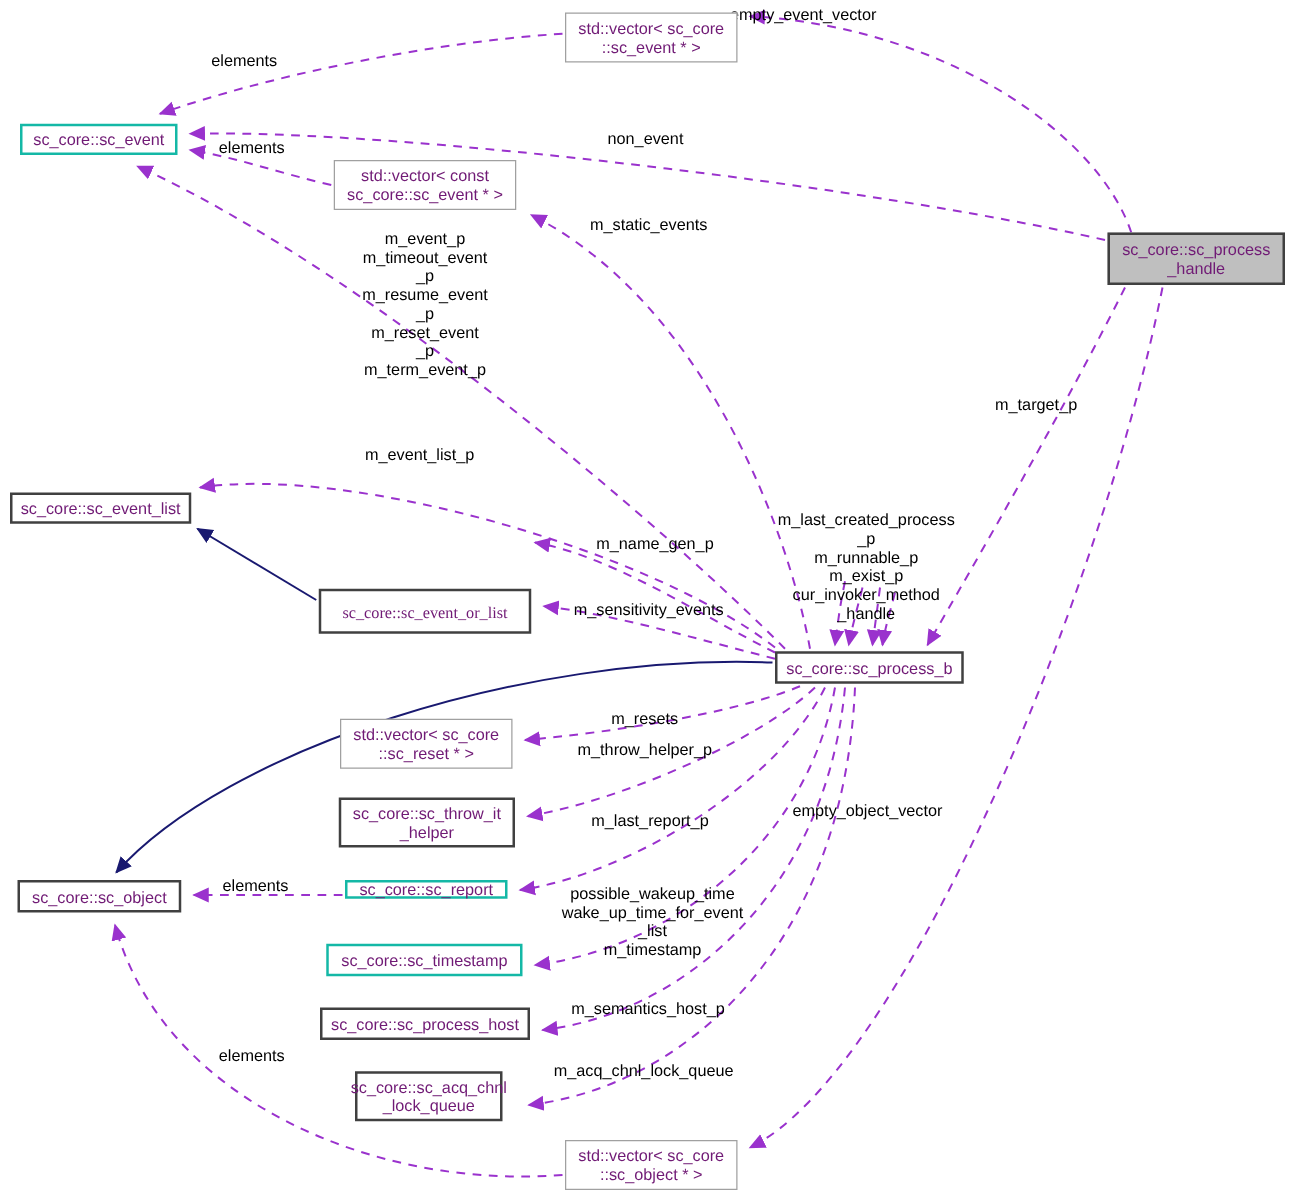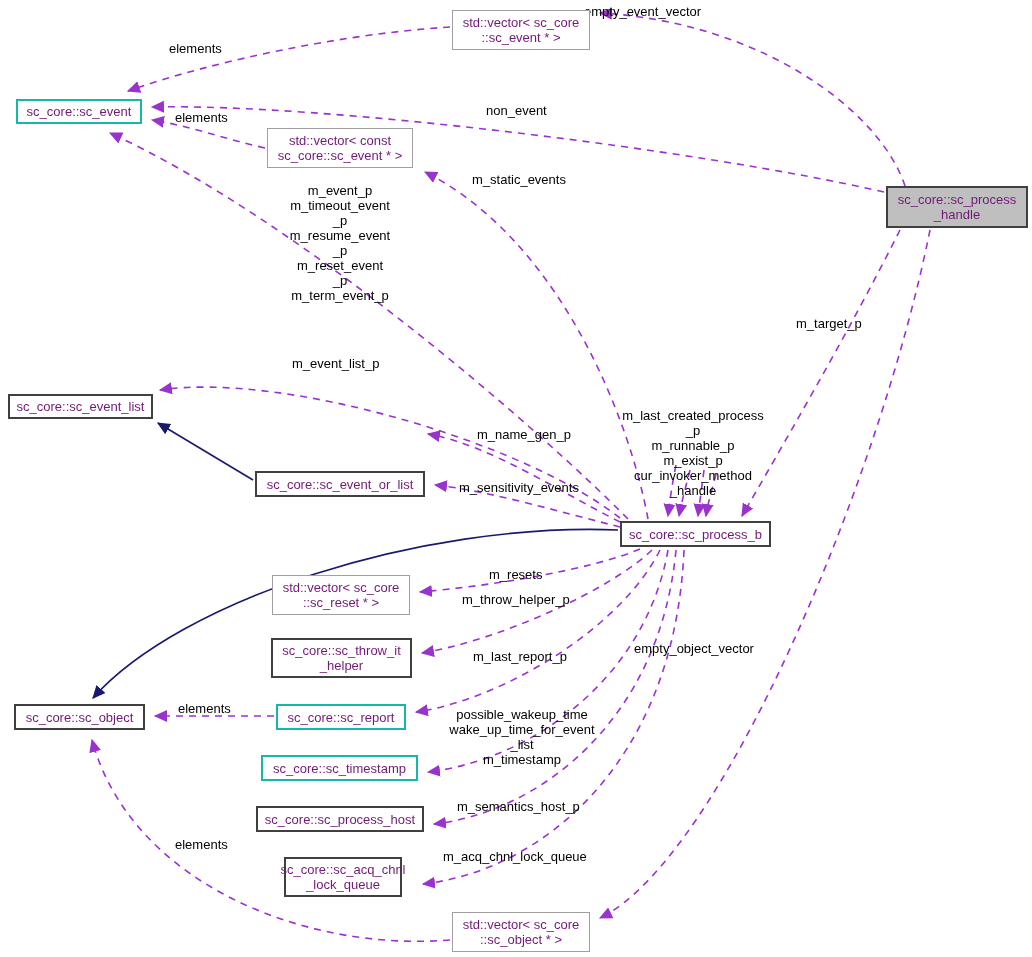--- a/index.html
+++ b/index.html
@@ -137,33 +137,33 @@
 
   <div class="node grayborder" style="left:267px; top:128px; width:146px; height:40px;">std::vector&lt; const
 sc_core::sc_event * &gt;</div>
 
   <div class="node highlight" style="left:886px; top:186px; width:142px; height:42px;">sc_core::sc_process
 _handle</div>
 
   <div class="node thick" style="left:8px; top:394px; width:145px; height:25px;">sc_core::sc_event_list</div>
 
 
-  <div class="node thick" style="left:255px; top:471px; width:170px; height:26px;">sc_core::sc_event_or_list</div>
+  <div class="node thick" style="left:255px; top:471px; width:170px; height:36px;font-family:Liberation Serif, serif;">sc_core::sc_event_or_list</div>
 
   <div class="node thick" style="left:620px; top:521px; width:151px; height:26px;">sc_core::sc_process_b</div>
 
   <div class="node grayborder" style="left:272px; top:575px; width:138px; height:40px;">std::vector&lt; sc_core
 ::sc_reset * &gt;</div>
 
   <div class="node thick" style="left:271px; top:638px; width:141px; height:40px;">sc_core::sc_throw_it
 _helper</div>
 
   <div class="node thick" style="left:14px; top:704px; width:131px; height:26px;">sc_core::sc_object</div>
 
-  <div class="node red" style="left:276px; top:704px; width:130px; height:26px;">sc_core::sc_report</div>
+  <div class="node red" style="left:276px; top:704px; width:130px; height:15px;">sc_core::sc_report</div>
 
   <div class="node thick" style="left:256px; top:806px; width:168px; height:26px;">sc_core::sc_process_host</div>
 
   <div class="node red" style="left:261px; top:755px; width:157px; height:26px;">sc_core::sc_timestamp</div>
 
   <div class="node thick" style="left:284px; top:857px; width:118px; height:40px;">sc_core::sc_acq_chnl
 _lock_queue</div>
 
   <div class="node grayborder" style="left:452px; top:912px; width:138px; height:40px;">std::vector&lt; sc_core
 ::sc_object * &gt;</div>

